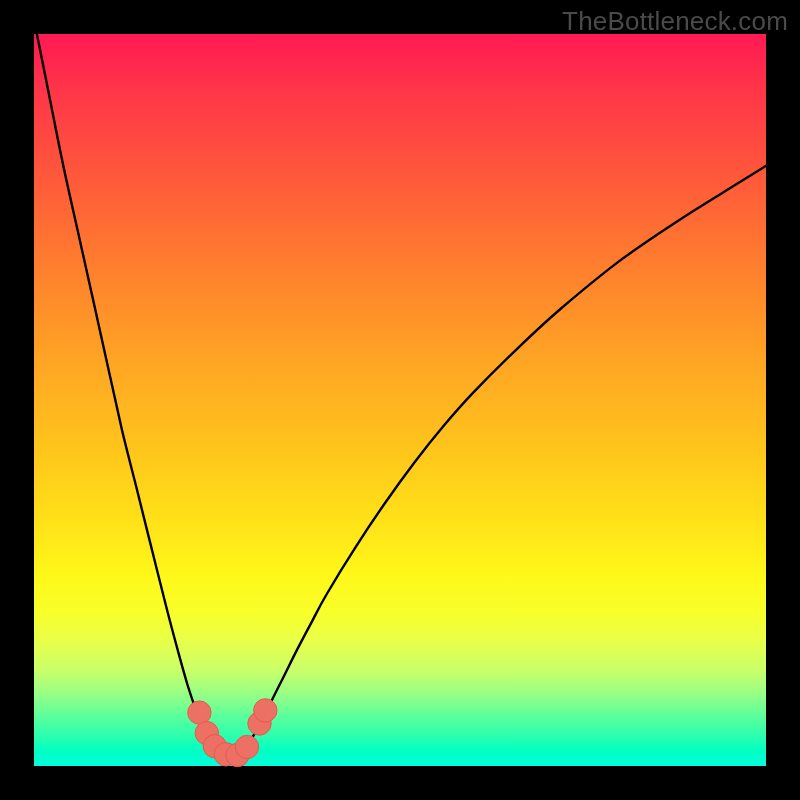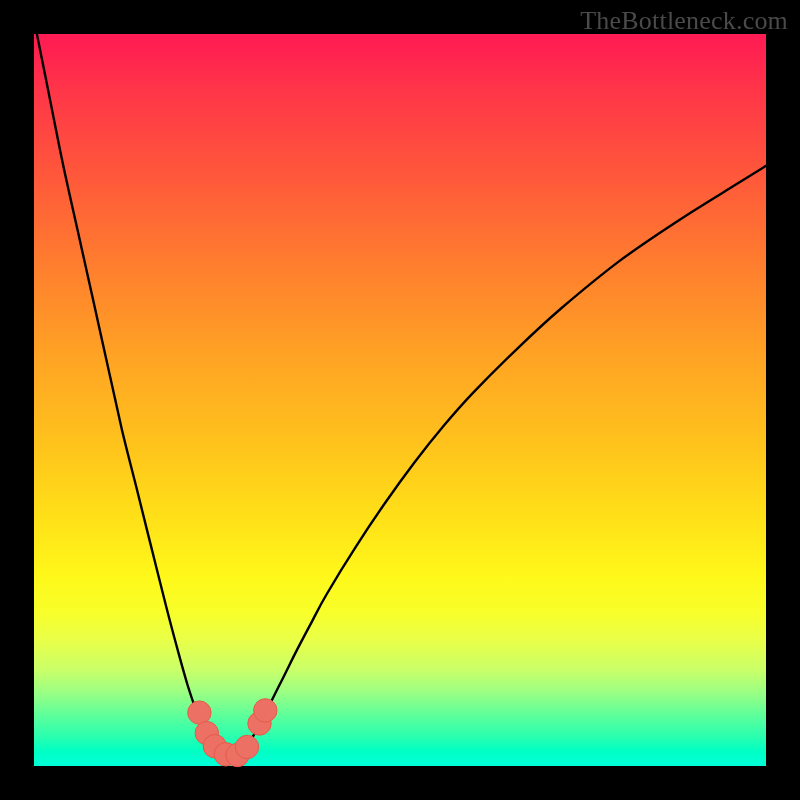--- a/index.html
+++ b/index.html
@@ -11,21 +11,20 @@
     background: #000;
     font-family: Arial, Helvetica, sans-serif;
   }
   .frame {
     position: absolute;
     left: 0;
     top: 0;
     width: 800px;
     height: 800px;
     background: #000;
-    font-family: Liberation Serif, serif;
   }
   .plot {
     position: absolute;
     left: 34px;
     top: 34px;
     width: 732px;
     height: 732px;
     
     background: linear-gradient(to bottom,
       #ff1a53 0%,

